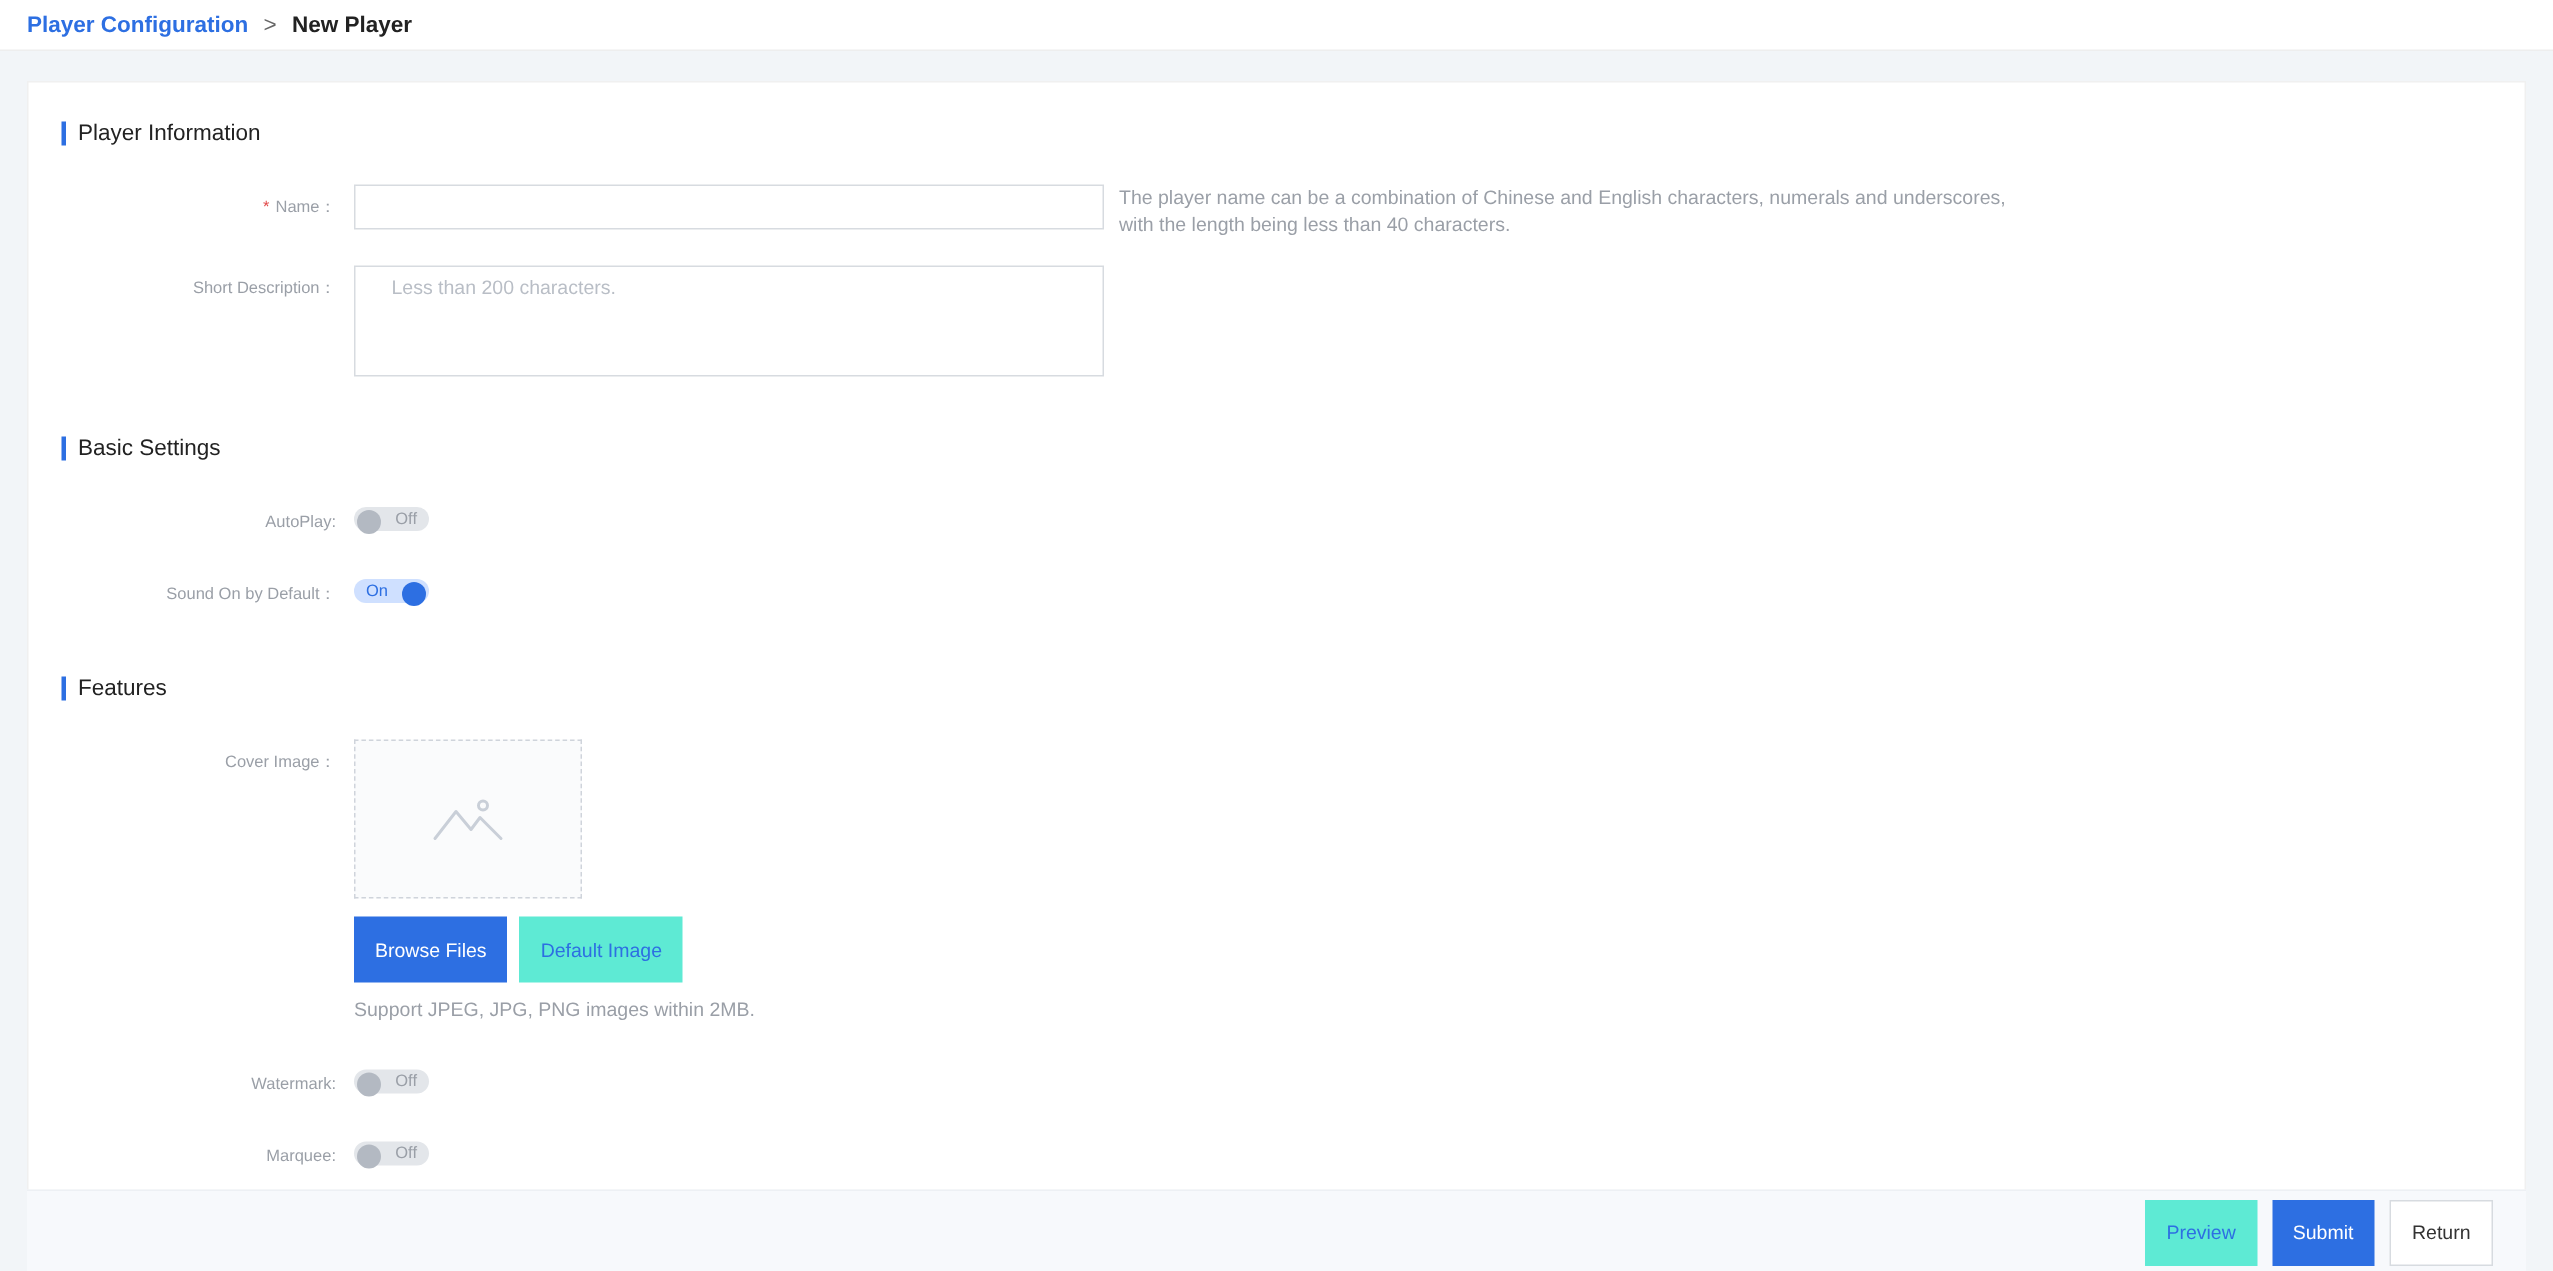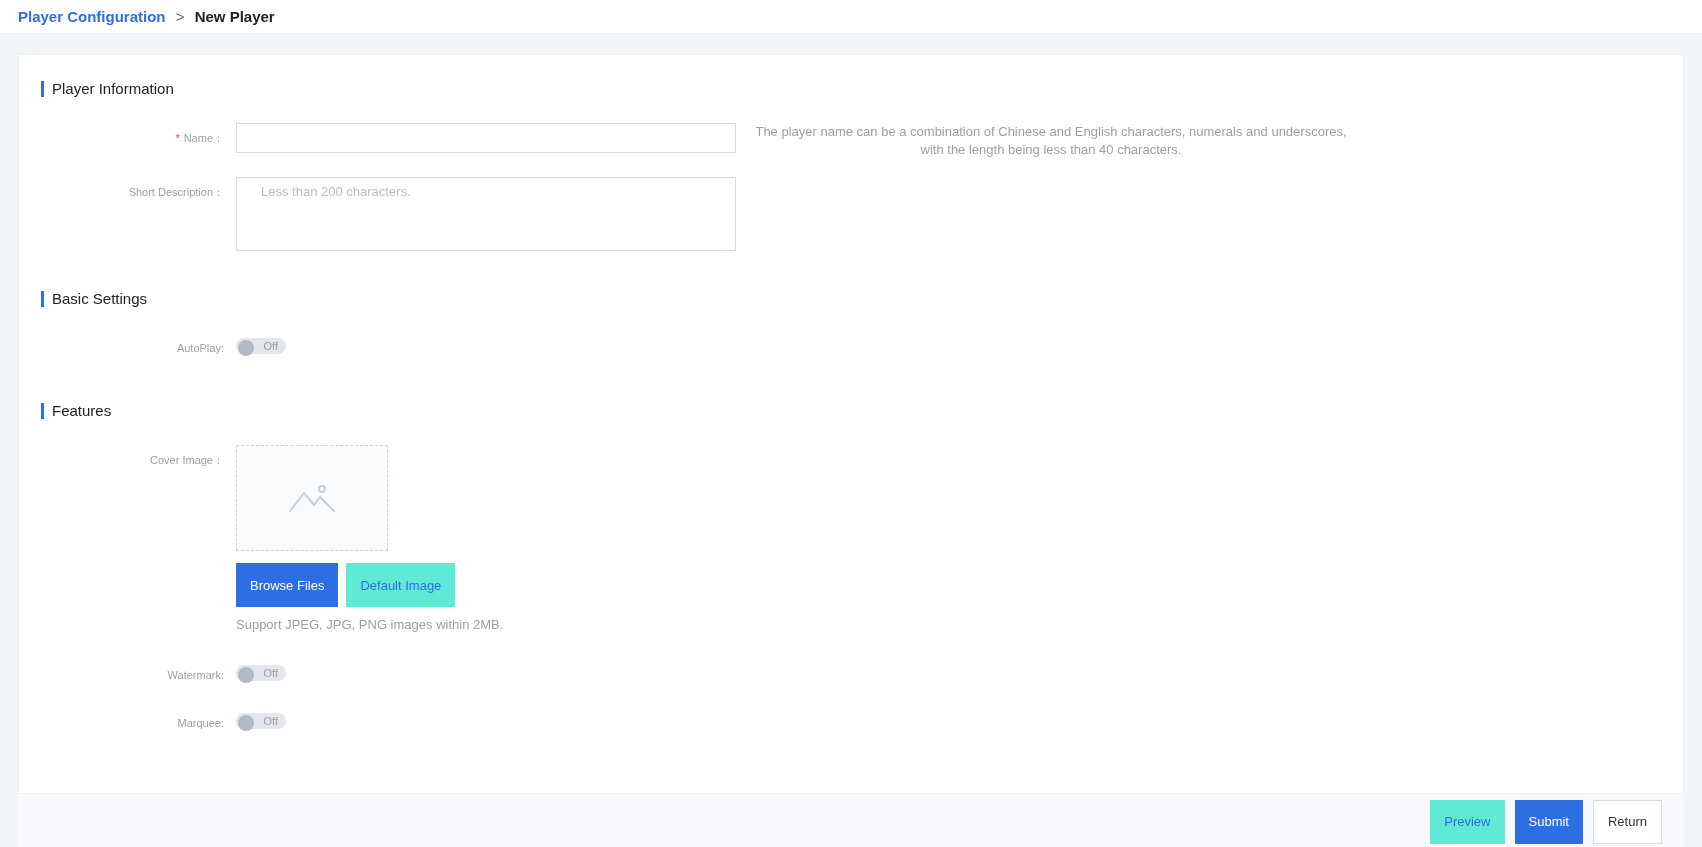--- a/index.html
+++ b/index.html
@@ -23,21 +23,21 @@
 
 
 .form-row { display: flex; align-items: flex-start; margin-bottom: 18px; }
 .form-label { width: 195px; text-align: right; padding-right: 12px; color: #9a9fa7; font-size: 11px; line-height: 30px; }
 .form-label .req { color: #e24a4a; margin-right: 4px; }
 .form-value { display: flex; flex-direction: column; }
 .form-value-row { display: flex; align-items: flex-start; }
 .input-text { width: 500px; height: 30px; border: 1px solid #d7dbe0; padding: 4px 8px; font-size: 13px; color: #333; background: #fff; }
 .textarea { width: 500px; height: 74px; border: 1px solid #d7dbe0; padding: 6px 24px; font-size: 13px; color: #333; resize: none; font-family: inherit; }
 .textarea::placeholder, .input-text::placeholder { color: #b9bec6; }
-.hint-side { margin-left: 10px; color: #9a9fa7; font-size: 13px; line-height: 18px; max-width: 610px; text-align: center; }
+.hint-side { margin-left: 10px; color: #9a9fa7; font-size: 13px; line-height: 18px; max-width: 610px; }
 .hint-below { color: #9a9fa7; font-size: 13px; margin-top: 10px; }
 
 
 .toggle { width: 50px; height: 16px; border-radius: 10px; position: relative; cursor: pointer; display: inline-flex; align-items: center; margin-top: 5px; }
 .toggle.off { background: #e3e6ea; }
 .toggle.on  { background: #cfe0ff; }
 .toggle-knob { width: 16px; height: 16px; border-radius: 50%; position: absolute; top: 2px; }
 .toggle.off .toggle-knob { left: 2px; background: #b3b9c2; }
 .toggle.on  .toggle-knob { right: 2px; background: #2d6fe2; }
 .toggle-text { font-size: 11px; color: #9a9fa7; position: absolute; }
@@ -96,20 +96,29 @@
     <div class="form-row">
       <div class="form-label">AutoPlay:</div>
       <div class="form-value">
         <div class="toggle off">
           <span class="toggle-text">Off</span>
           <span class="toggle-knob"></span>
         </div>
       </div>
     </div>
 
+    <div class="form-row">
+      <div class="form-label">Sound On by Default：</div>
+      <div class="form-value">
+        <div class="toggle on">
+          <span class="toggle-text">On</span>
+          <span class="toggle-knob"></span>
+        </div>
+      </div>
+    </div>
 
     <div class="section-title spaced">Features</div>
 
     <div class="form-row">
       <div class="form-label">Cover Image：</div>
       <div class="form-value">
         <div class="cover-box">
           <svg class="cover-icon" viewBox="0 0 48 34">
             <circle cx="34" cy="8" r="3" fill="none" stroke="#c9cfd8" stroke-width="2"></circle>
             <polyline points="2,30 16,12 26,24 32,16 46,30" fill="none" stroke="#c9cfd8" stroke-width="2" stroke-linejoin="round" stroke-linecap="round"></polyline>

